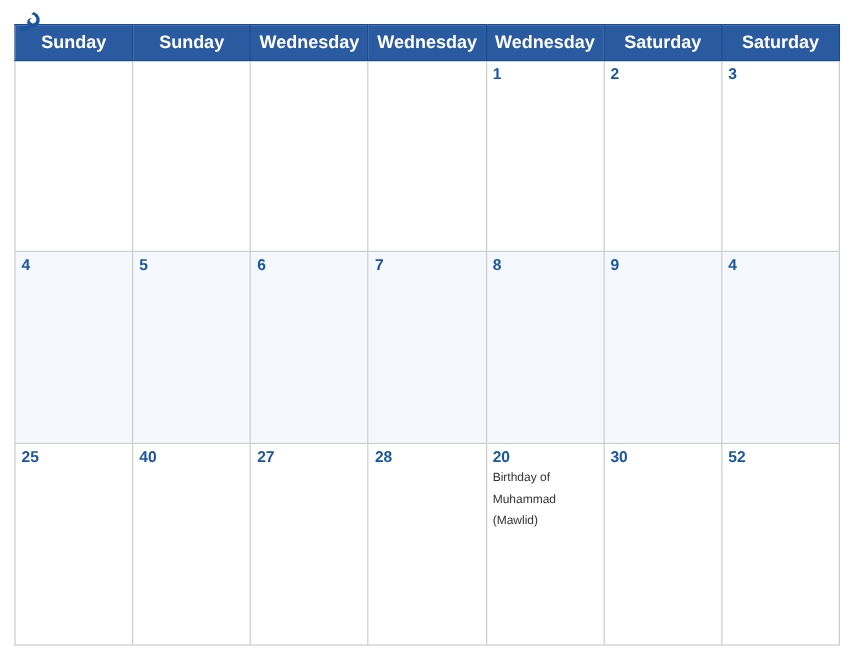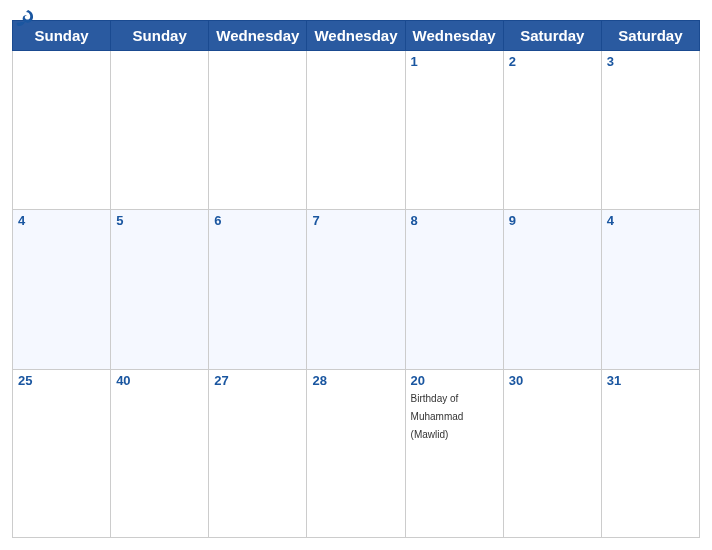--- a/index.html
+++ b/index.html
@@ -197,18 +197,18 @@
             <span class="day-number">27</span>
           </td>
           <td>
             <span class="day-number">28</span>
           </td>
           <td><span class="day-number">20</span><span class="holiday-text">Birthday of Muhammad (Mawlid)</span></td>
           <td>
             <span class="day-number">30</span>
           </td>
           <td>
-            <span class="day-number">31</span>
+            <span class="day-number">52</span>
           </td>
         </tr>
       </tbody>
   </table>
 </div>
 
 </body></html>

